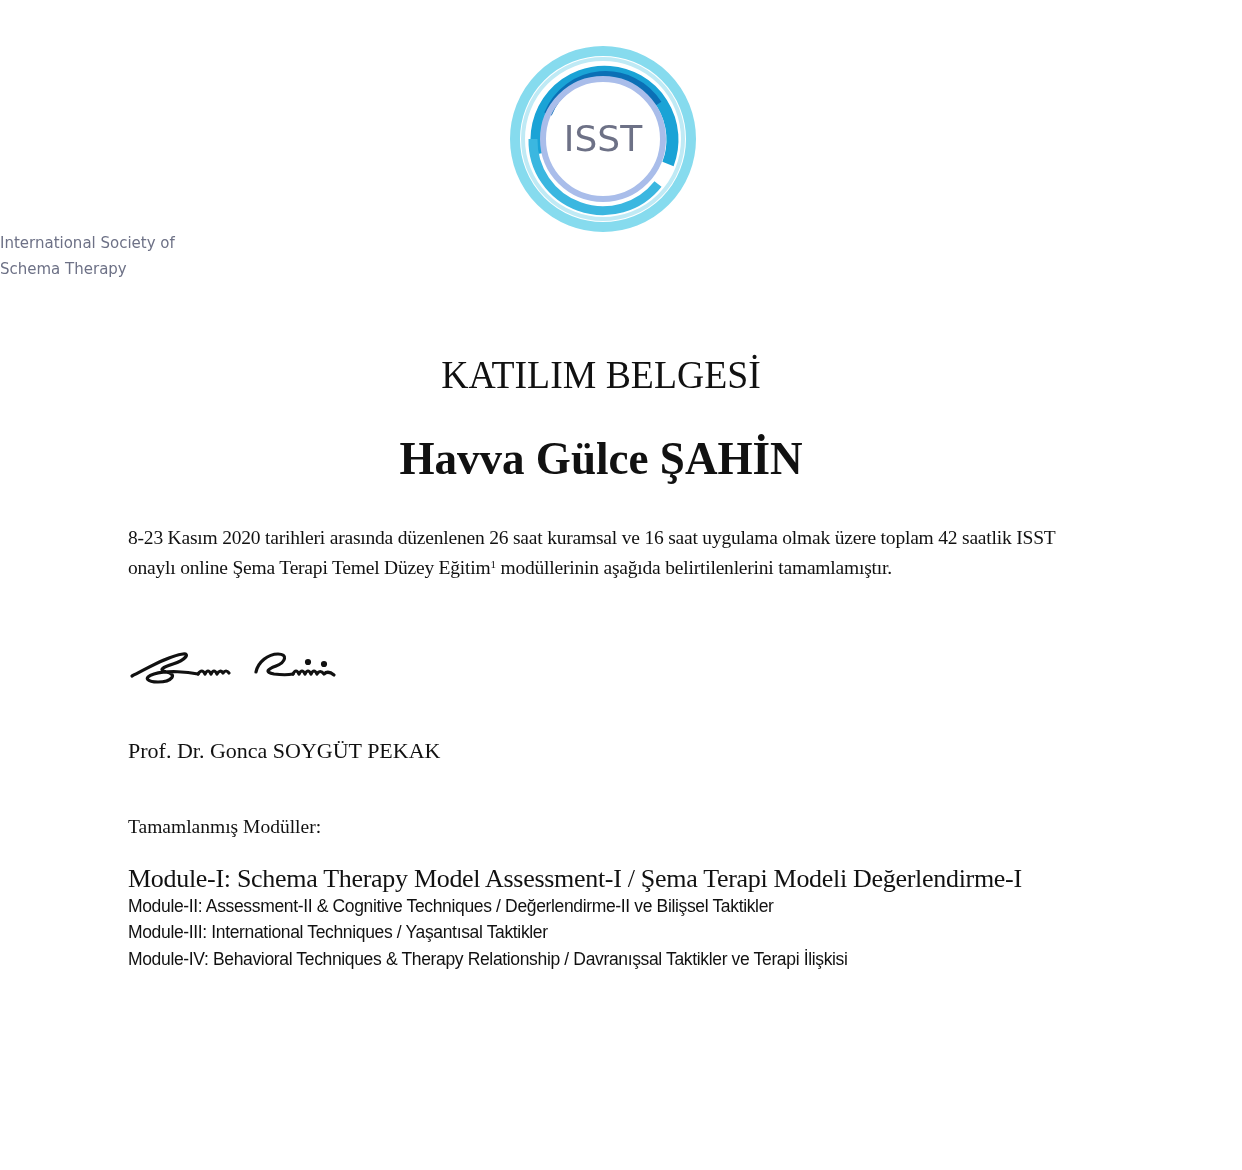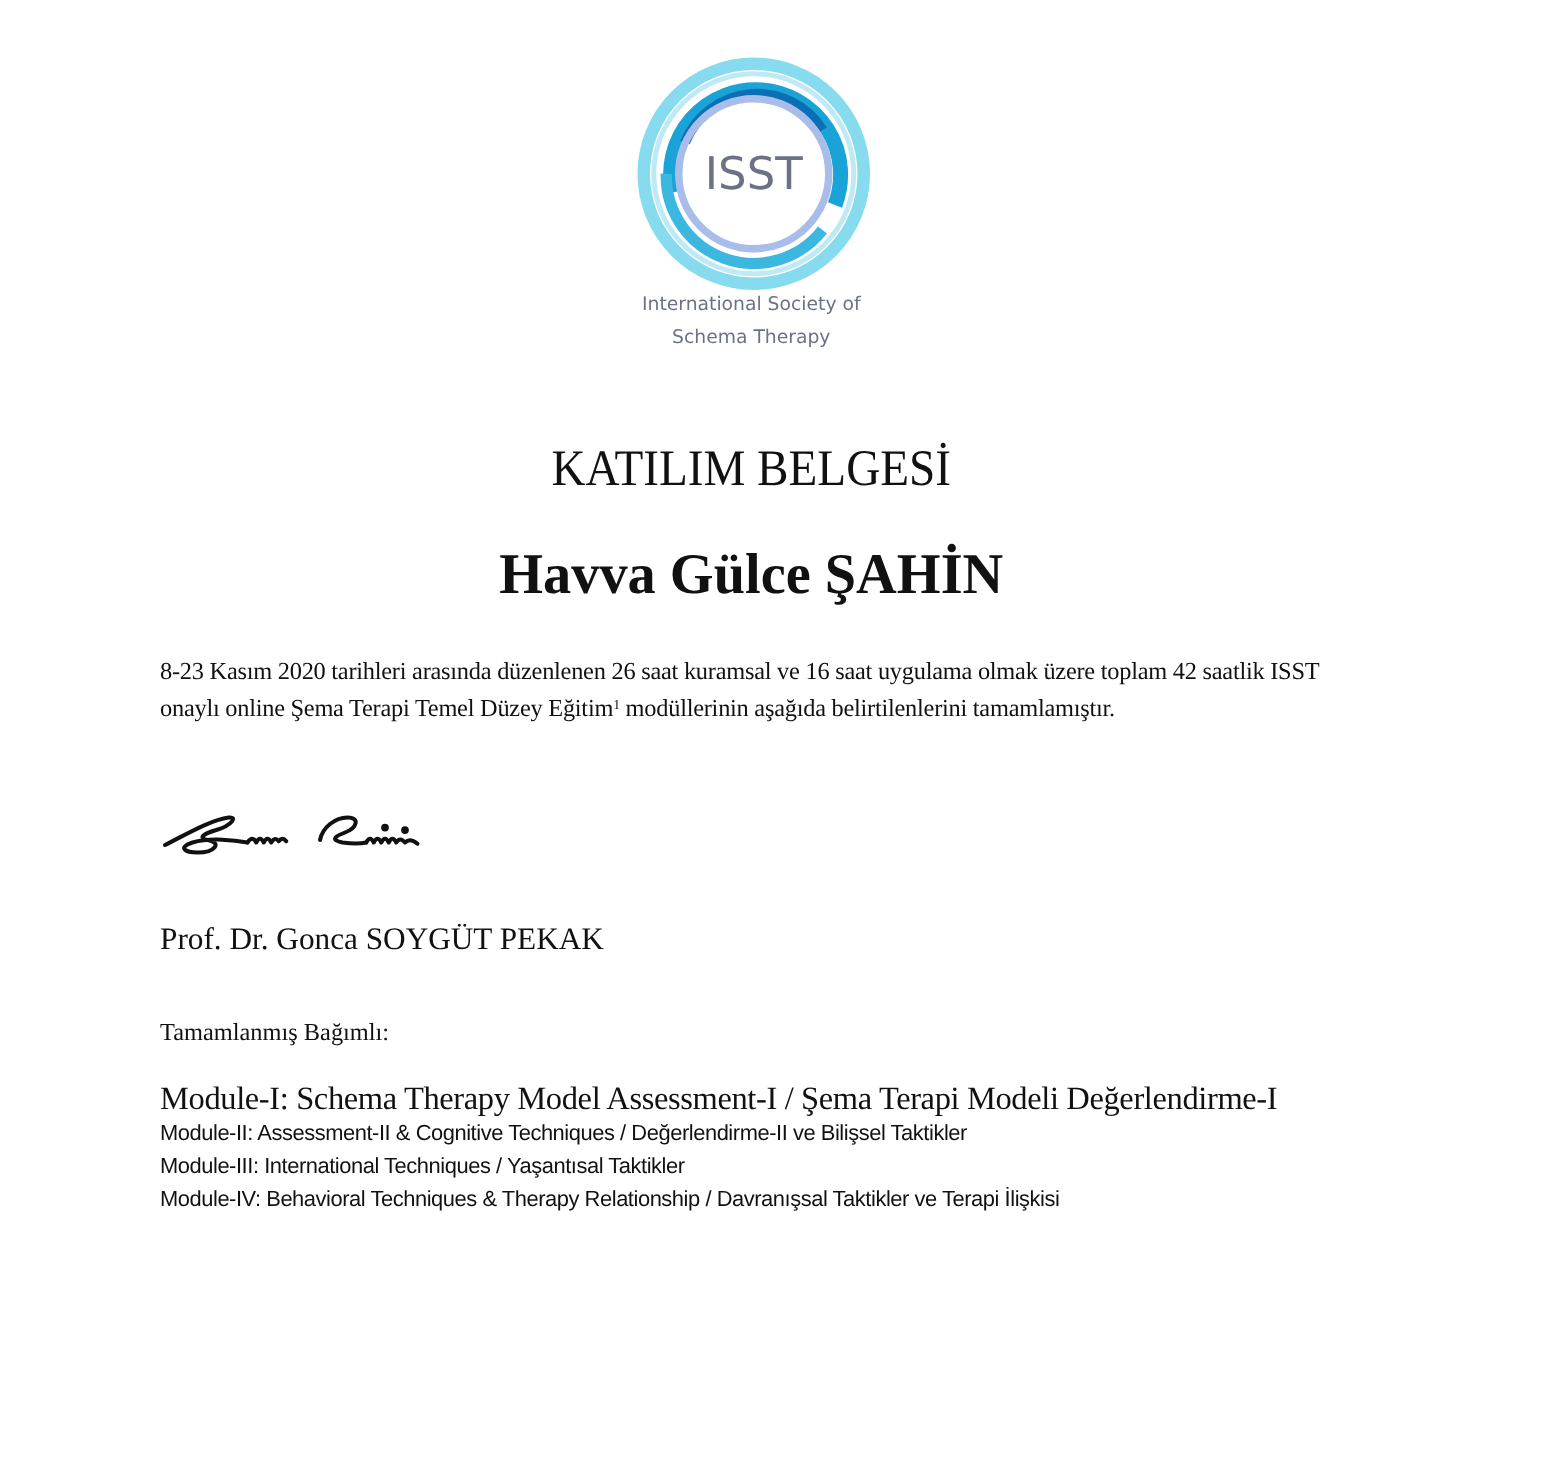--- a/index.html
+++ b/index.html
@@ -1,26 +1,26 @@
 <!DOCTYPE html>
 <html><head>
   <meta charset="utf-8">
   <style>
     html, body { margin: 0; padding: 0; background: #ffffff; }
     body { width: 1242px; height: 1170px; position: relative; overflow: hidden; color: #111; }
     .logo { position: absolute; left: 508px; top: 44px; width: 190px; height: 190px; }
-    .logo-text { position: absolute; left: 0; width: 1202px; text-align: center; font-family: "DejaVu Sans", sans-serif; color: #6d7186; font-size: 15px; line-height: 19px; }
+    .logo-text { position: absolute; left: 0; width: 1202px; font-family: "DejaVu Sans", sans-serif; color: #6d7186; font-size: 15px; line-height: 19px; }
     .logo-text.l1 { top: 234px; }
     .logo-text.l2 { top: 260px; }
     .title { position: absolute; left: 0; top: 350px; width: 1202px; text-align: center; font-family: "Liberation Serif", serif; font-size: 41px; letter-spacing: 0px; transform: scaleX(0.92); }
     .name { position: absolute; left: 0; top: 432px; width: 1202px; text-align: center; font-family: "Liberation Serif", serif; font-weight: bold; font-size: 46px; transform: scaleX(0.98); }
     .para { position: absolute; left: 128px; top: 525px; width: 960px; font-family: Liberation Serif, serif; font-size: 19.5px; line-height: 26px; letter-spacing: -0.2px; }
     .para sup { font-size: 11px; vertical-align: 6px; }
     .signature { position: absolute; left: 128px; top: 648px; width: 215px; height: 42px; }
-    .signer { position: absolute; left: 128px; top: 738px; font-family: "Liberation Serif", serif; font-size: 25px; }
+    .signer { position: absolute; left: 128px; top: 738px; font-family: "Liberation Serif", serif; font-size: 22px; }
     .mods-head { position: absolute; left: 128px; top: 816px; font-family: "Liberation Serif", serif; font-size: 19.5px; }
     .modules { position: absolute; left: 128px; top: 866px; width: 960px; font-family: "Liberation Sans", sans-serif; font-size: 17.5px; line-height: 26.6px; letter-spacing: -0.35px; }
     .modules .mod { display: block; }
     .modules .mod.first { font-family: "Liberation Serif", serif; font-size: 26px; letter-spacing: -0.3px; }
   </style>
 </head>
 <body>
 
 <div>
 
@@ -47,21 +47,21 @@
       <path d="M 4 28 C 20 20, 40 8, 55 6 C 62 5, 58 12, 45 16 C 35 19, 30 22, 38 24 C 50 26, 44 34, 30 34 C 20 34, 14 30, 26 26 C 40 22, 60 24, 70 26"></path>
       <path d="M 70 26 q 4 -6 7 0 q 3 -6 6 0 q 3 -6 6 0 q 3 -5 6 -1 q 3 -4 6 0"></path>
       <path d="M 128 24 C 130 14, 140 6, 150 6 C 160 6, 158 14, 148 18 C 140 21, 136 24, 146 26 C 154 27, 160 27, 165 26"></path>
       <path d="M 165 26 q 3 -6 6 0 q 3 -6 6 0 q 3 -6 6 0 q 3 -6 6 0 q 3 -5 7 0 q 4 -4 10 1"></path>
       <circle cx="180" cy="14" r="1.5" fill="#111"></circle>
       <circle cx="196" cy="16" r="1.5" fill="#111"></circle>
     </g>
   </svg>
 
   <div class="signer">Prof. Dr. Gonca SOYGÜT PEKAK</div>
-  <div class="mods-head">Tamamlanmış Bağımlı:</div>
+  <div class="mods-head">Tamamlanmış Modüller:</div>
 
   <div class="modules">
     <span class="mod first">Module-I: Schema Therapy Model Assessment-I / Şema Terapi Modeli Değerlendirme-I</span>
     <span class="mod">Module-II: Assessment-II &amp; Cognitive Techniques / Değerlendirme-II ve Bilişsel Taktikler</span>
     <span class="mod">Module-III: International Techniques / Yaşantısal Taktikler</span>
     <span class="mod">Module-IV: Behavioral Techniques &amp; Therapy Relationship / Davranışsal Taktikler ve Terapi İlişkisi</span>
   </div>
 </div>
 
 </body></html>

